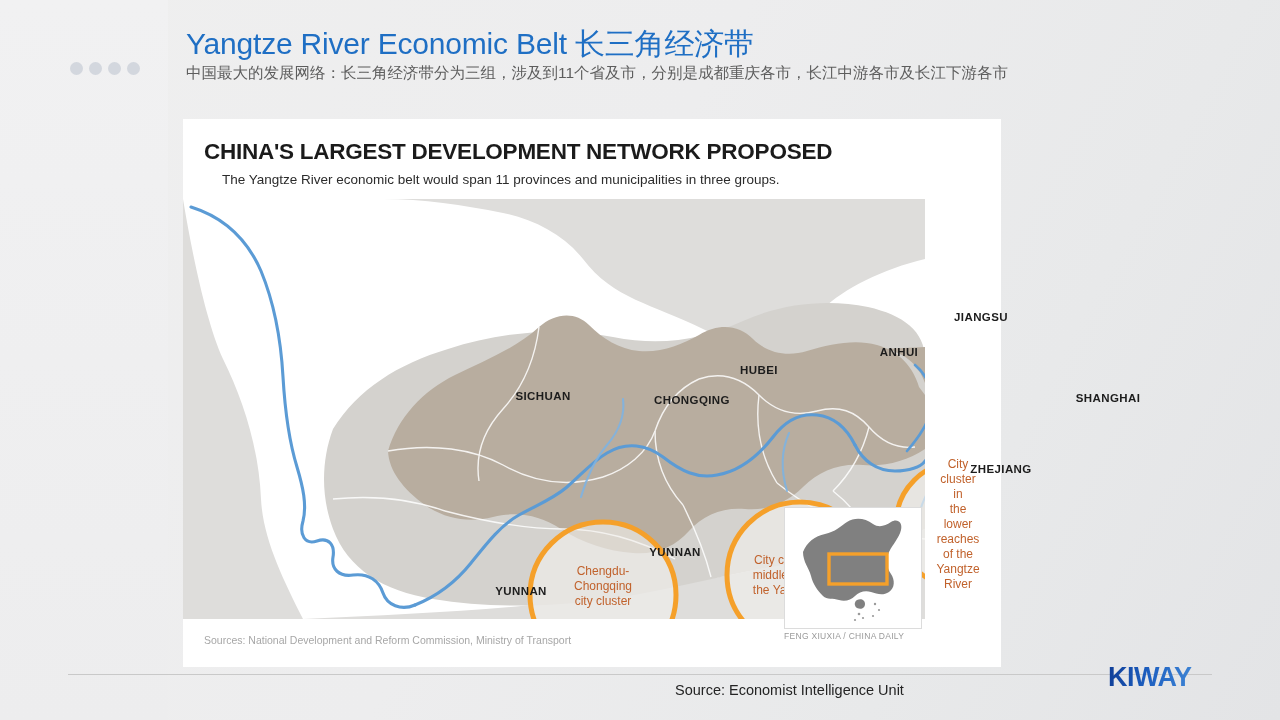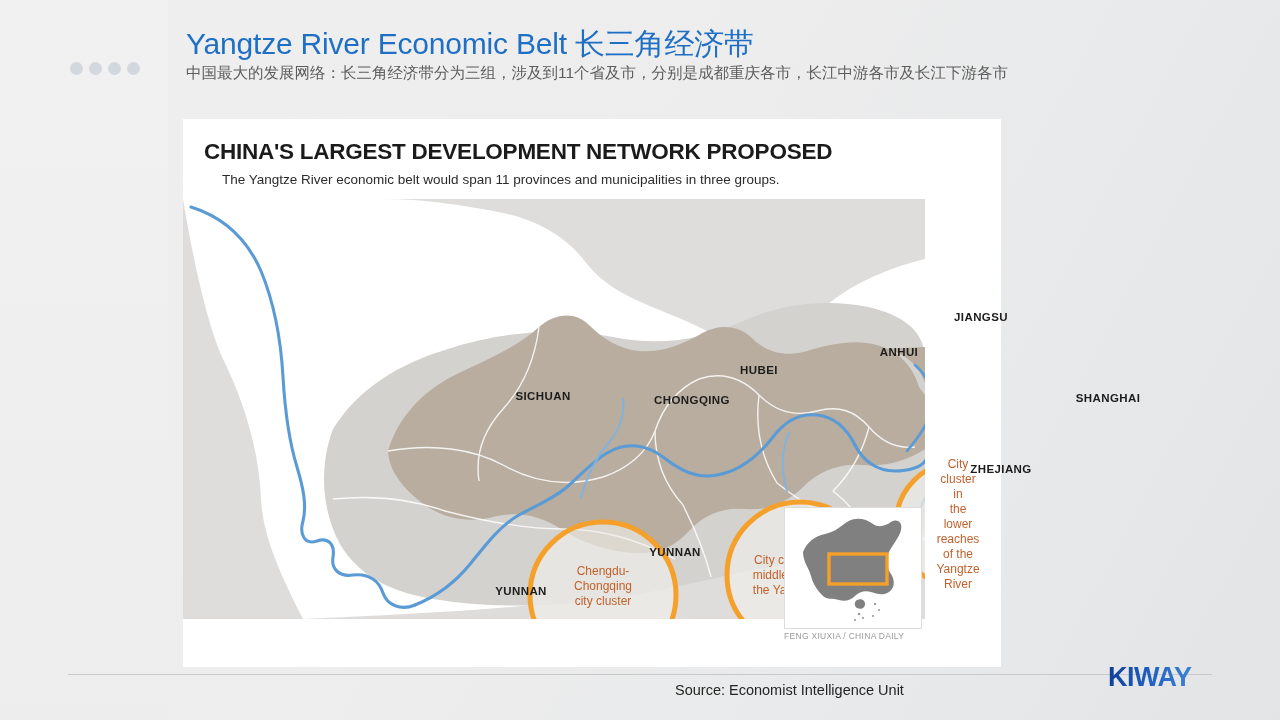--- a/index.html
+++ b/index.html
@@ -314,20 +314,21 @@
           <div class="clabel" style="left: 617px; top: 376px;">City cluster in the
 middle reaches of
 the Yangtze River</div>
           <div class="clabel" style="left: 775px; top: 325px;">City cluster in
 the lower
 reaches of the
 Yangtze River</div>
         </div>
     </div>
 
+    <div id="sources">Sources: National Development and Reform Commission, Ministry of Transport</div>
 
     <div id="inset">
       <svg width="134" height="118" viewBox="0 0 134 118">
         <path fill="#808080" d="
           M18,44 C22,34 30,28 40,26 C50,24 56,18 62,14
           C70,9 80,10 88,16 C94,20 100,18 106,14
           C112,10 118,14 116,22 C114,30 108,36 104,44
           C100,52 102,60 106,66 C110,72 110,80 104,84
           C98,88 92,86 86,84 C80,82 74,84 70,88
           C66,92 60,94 54,92 C48,90 42,92 38,88

